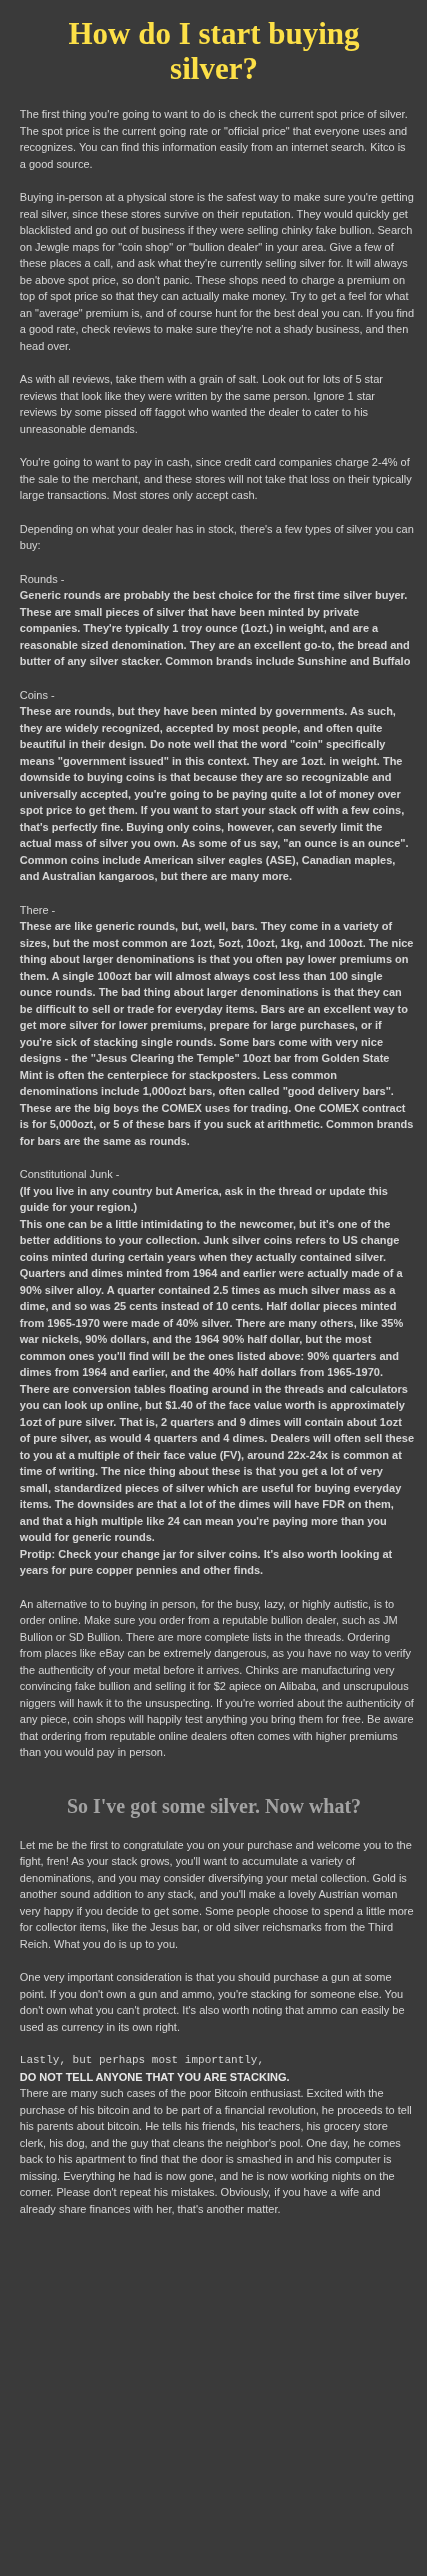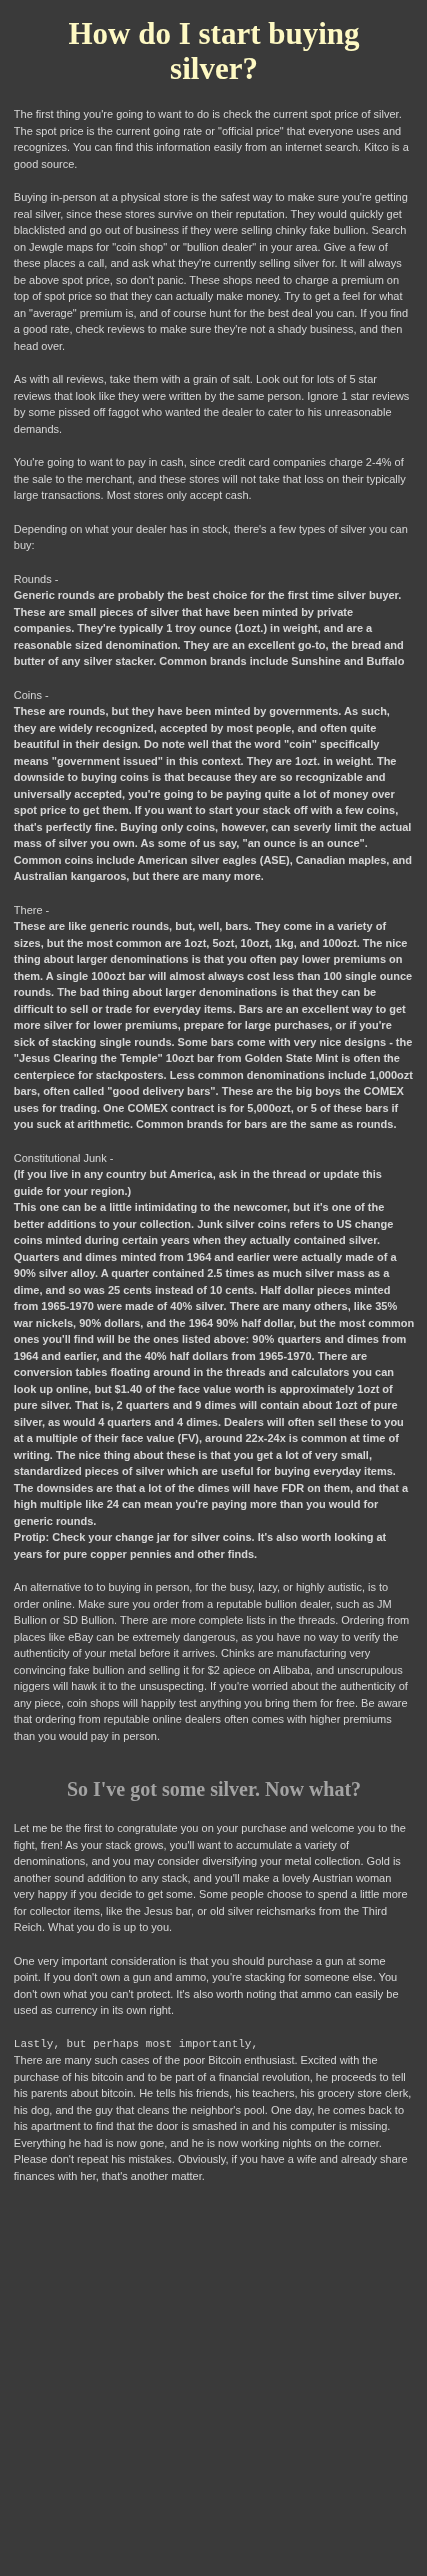--- a/index.html
+++ b/index.html
@@ -16,36 +16,36 @@
     background: #3a3a3a;
     font-family: "Liberation Sans", sans-serif;
     color: #d6d6d6;
   }
   .title {
     font-family: "Liberation Serif", serif;
     font-weight: 700;
     font-size: 31px;
     line-height: 1.12;
     text-align: center;
-    color: #fef9c3;
+    color: #fde047;
     margin: 6.4px 16px 20px 16px;
   }
   .section-heading {
     font-family: "Liberation Serif", serif;
     font-weight: 700;
     font-size: 20px;
     line-height: 1.15;
     text-align: center;
     color: #a3a3a3;
     margin: 34px 0 19px 0;
   }
   p.body {
     font-size: 11px;
     line-height: 1.5;
-    margin: 0 0 17px 0;
+    margin: 0 0 17px 6px;
     text-align: left;
   }
   .type-label {
     display: block;
   }
   .type-body {
     white-space: pre-line;
     font-weight: bold;
   }
   .final-lead {
@@ -103,17 +103,18 @@
   <p class="body">An alternative to to buying in person, for the busy, lazy, or highly autistic, is to order online. Make sure you order from a reputable bullion dealer, such as JM Bullion or SD Bullion. There are more complete lists in the threads. Ordering from places like eBay can be extremely dangerous, as you have no way to verify the authenticity of your metal before it arrives. Chinks are manufacturing very convincing fake bullion and selling it for $2 apiece on Alibaba, and unscrupulous niggers will hawk it to the unsuspecting. If you're worried about the authenticity of any piece, coin shops will happily test anything you bring them for free. Be aware that ordering from reputable online dealers often comes with higher premiums than you would pay in person.</p>
 
   <h2 class="section-heading">So I've got some silver. Now what?</h2>
 
   <p class="body">Let me be the first to congratulate you on your purchase and welcome you to the fight, fren! As your stack grows, you'll want to accumulate a variety of denominations, and you may consider diversifying your metal collection. Gold is another sound addition to any stack, and you'll make a lovely Austrian woman very happy if you decide to get some. Some people choose to spend a little more for collector items, like the Jesus bar, or old silver reichsmarks from the Third Reich. What you do is up to you.</p>
 
   <p class="body">One very important consideration is that you should purchase a gun at some point. If you don't own a gun and ammo, you're stacking for someone else. You don't own what you can't protect. It's also worth noting that ammo can easily be used as currency in its own right.</p>
 
   <p class="body">
     <span class="final-lead">Lastly, but perhaps most importantly,</span>
+    <strong class="warning">DO NOT TELL ANYONE THAT YOU ARE STACKING.</strong>
     <span class="final-body">There are many such cases of the poor Bitcoin enthusiast. Excited with the purchase of his bitcoin and to be part of a financial revolution, he proceeds to tell his parents about bitcoin. He tells his friends, his teachers, his grocery store clerk, his dog, and the guy that cleans the neighbor's pool. One day, he comes back to his apartment to find that the door is smashed in and his computer is missing. Everything he had is now gone, and he is now working nights on the corner.  Please don't repeat his mistakes. Obviously, if you have a wife and already share finances with her, that's another matter.</span>
   </p>
 
 </div>
 
 
 </body></html>

